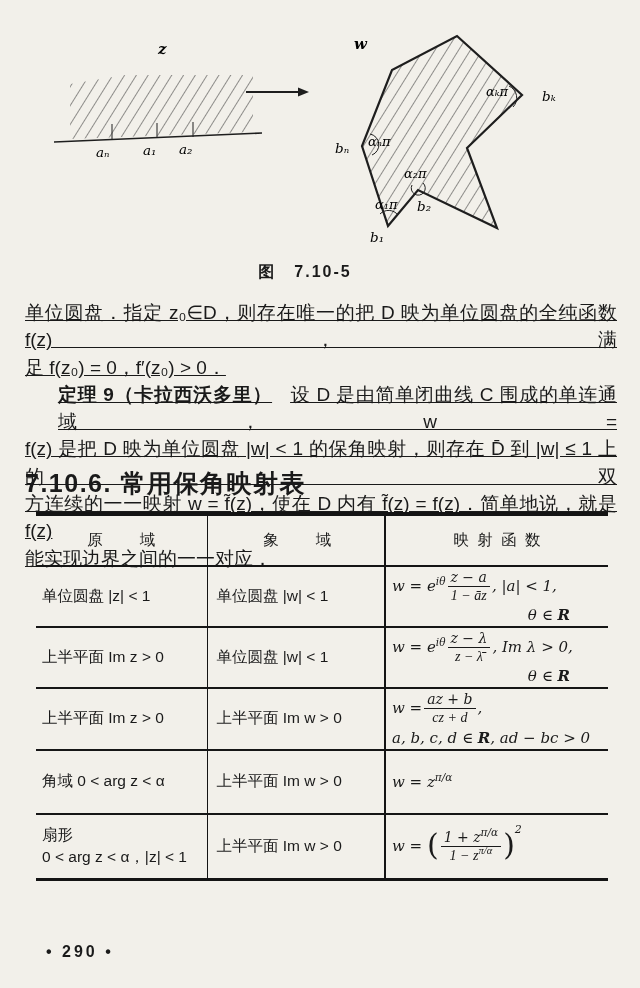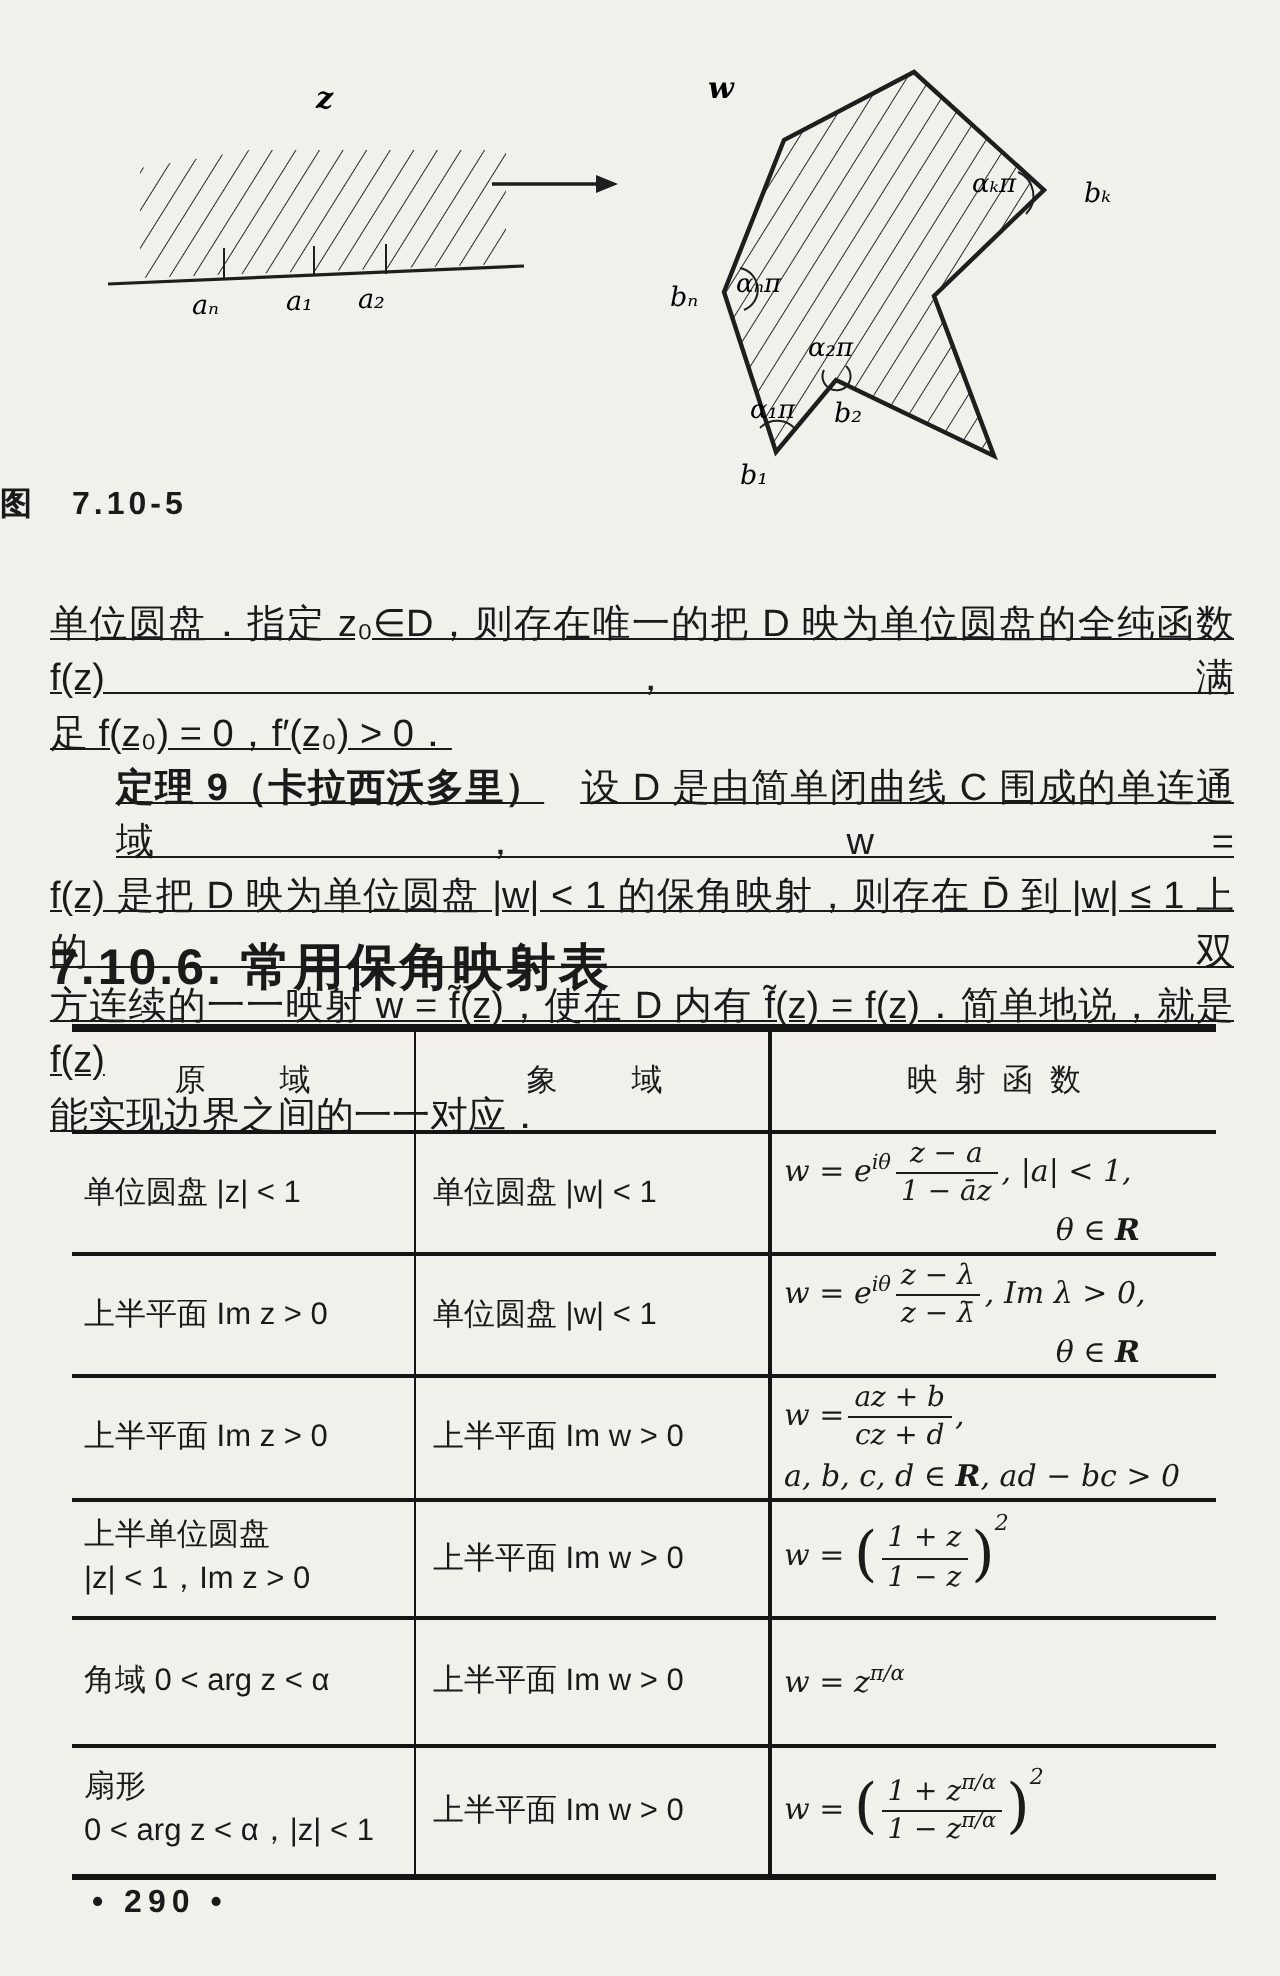--- a/index.html
+++ b/index.html
@@ -5,21 +5,21 @@
   * { margin:0; padding:0; box-sizing:border-box; }
   html,body { background:#d8d6d0; }
   .page {
     position:relative; width:640px; height:988px; margin:0 auto;
     background:#f2f0ea; color:#1a1a1a; overflow:hidden;
     font-family:"Liberation Sans", sans-serif;
   }
   
   .figure-svg { position:absolute; left:30px; top:18px; }
   .fig-caption {
-    position:absolute; left:0; top:242px; width:610px; 
+    position:absolute; left:0; top:262px; width:610px; text-align:center;
     font-size:16px; font-weight:bold; letter-spacing:2px;
   }
   
   .body-text {
     position:absolute; left:25px; top:299px; width:592px;
     font-size:19px; line-height:27.3px;text-decoration:underline;
   }
   .bline { white-space:nowrap; }
   .jline { text-align:justify; text-align-last:justify; white-space:normal; }
   .indent { padding-left:33px; }
@@ -59,21 +59,21 @@
   
   .formula {
     font-family:"DejaVu Serif", serif; font-style:italic;
     font-size:15px; padding-left:8px;
   }
   .fline { white-space:nowrap; }
   .fline.right { text-align:right; padding-right:34px; }
   .fline.sub { padding-top:2px; }
   .frac { display:inline-block; vertical-align:middle; text-align:center; margin:0 2px; font-size:14px; line-height:1.15; }
   .frac .num { display:block; border-bottom:1.4px solid #1a1a1a; padding:0 3px 1px; }
-  .frac .den { display:block; padding:1px 3px 0; }
+  .frac .den { display:block; padding:1px 3px 0;font-family:Liberation Serif, serif; }
   .msup { font-size:10.5px; vertical-align:super; line-height:0; }
   .bigparen { font-size:30px; font-style:normal; vertical-align:middle; position:relative; top:-2px; font-family:"DejaVu Serif", serif; }
   .outersup { font-size:11px; vertical-align:top; position:relative; top:-6px; }
   .bfset { font-weight:bold; }
   
   .page-number {
     position:absolute; left:46px; top:943px;
     font-size:16px; font-weight:bold; letter-spacing:3px;
   }
   .svg-label { font-family:"DejaVu Serif", serif; font-style:italic; }
@@ -175,30 +175,20 @@
 
     <tr class="row-c">
       <td>上半平面 Im z &gt; 0</td>
       <td>上半平面 Im w &gt; 0</td>
       <td class="formula">
         <div class="fline"><span>w =</span><span class="frac"><span class="num">az + b</span><span class="den">cz + d</span></span><span>,</span></div>
         <div class="fline sub"><span>a, b, c, d ∈ </span><span class="bfset">R</span><span>,  ad − bc &gt; 0</span></div>
       </td>
     </tr>
 
-    <tr class="row-d">
-      <td class="dom2">
-        <div>上半单位圆盘</div>
-        <div>|z| &lt; 1，Im z &gt; 0</div>
-      </td>
-      <td>上半平面 Im w &gt; 0</td>
-      <td class="formula">
-        <div class="fline"><span>w =</span> <span class="bigparen">(</span><span class="frac"><span class="num">1 + z</span><span class="den">1 − z</span></span><span class="bigparen">)</span><span class="outersup">2</span></div>
-      </td>
-    </tr>
 
     <tr class="row-e">
       <td>角域 0 &lt; arg z &lt; α</td>
       <td>上半平面 Im w &gt; 0</td>
       <td class="formula">
         <div class="fline"><span>w = z</span><span class="msup">π/α</span></div>
       </td>
     </tr>
 
     <tr class="row-f">

